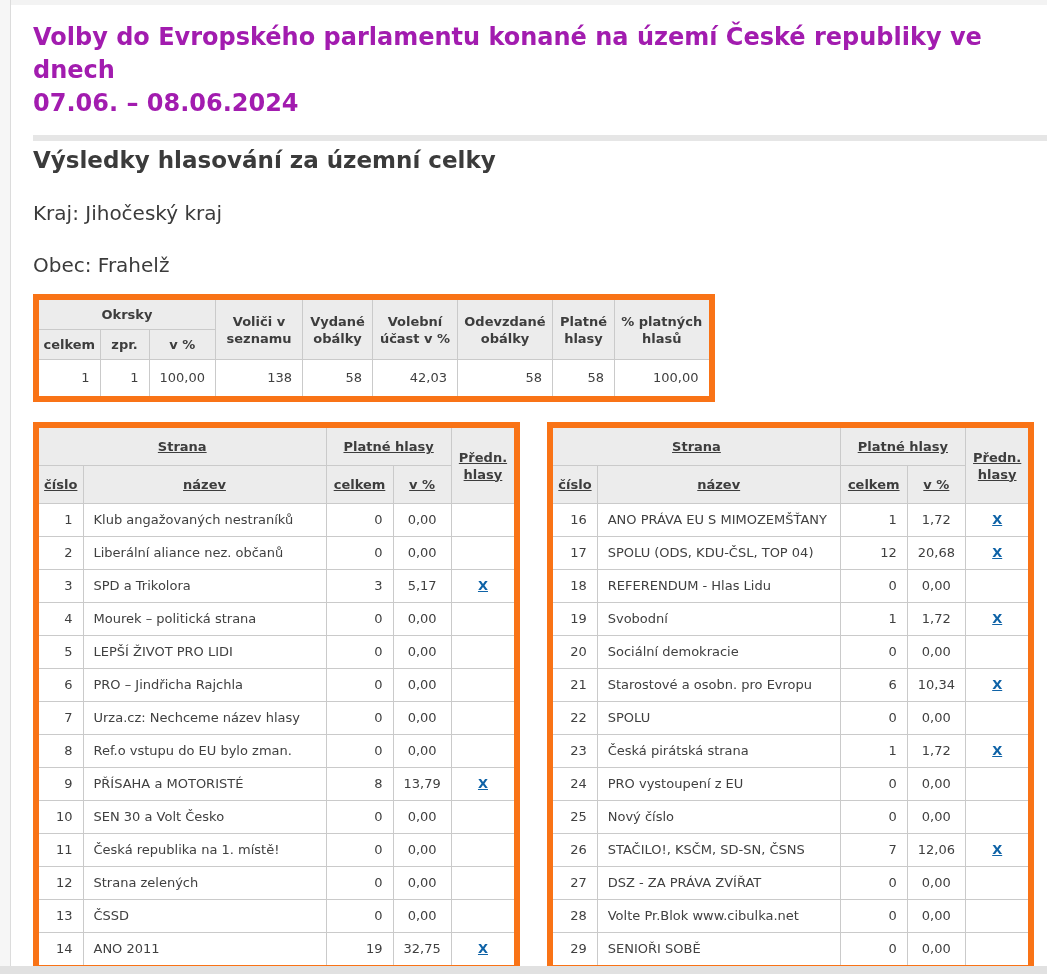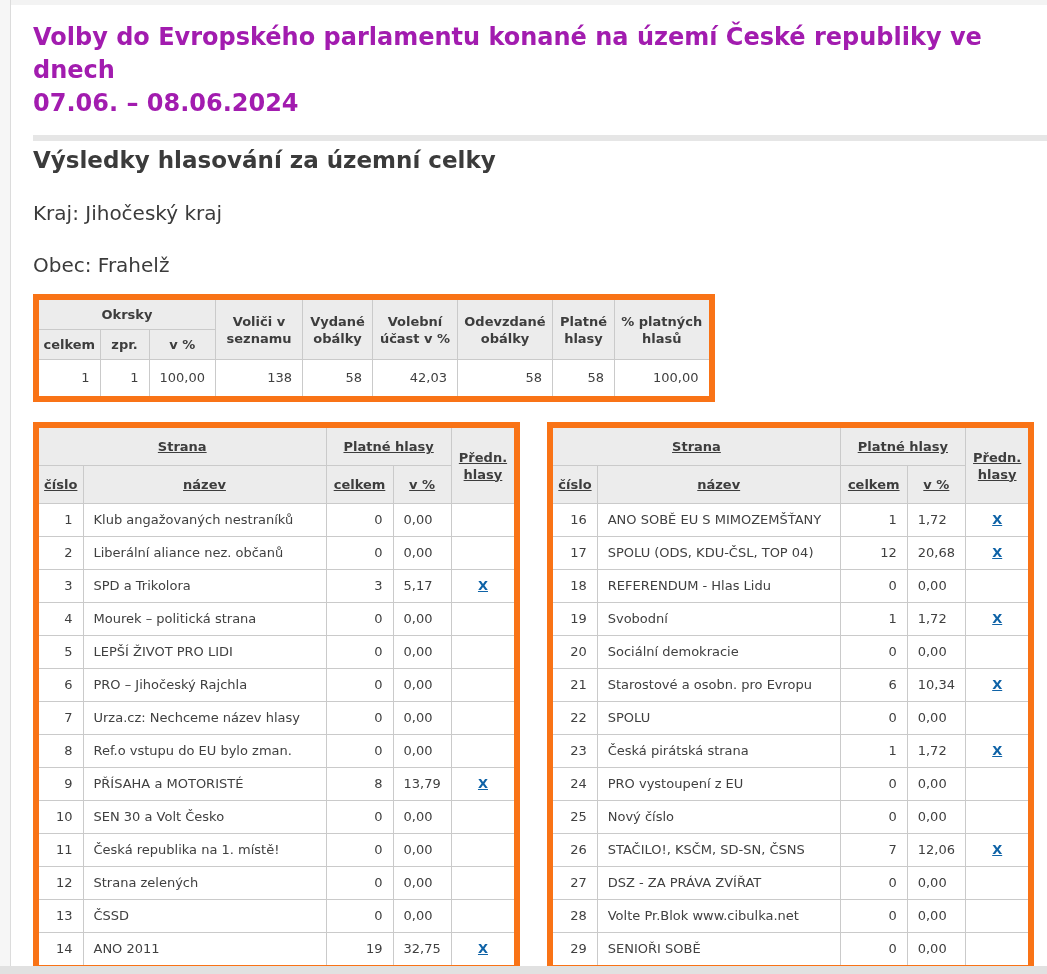--- a/index.html
+++ b/index.html
@@ -32,21 +32,21 @@
   table.tbl td{background:#ffffff;padding:9px 10px;line-height:14px;}
 
   table.summary{margin-top:17px;}
   table.summary td{text-align:right;padding:11px 10px;}
 
   .tables-row{display:flex;gap:27px;margin-top:20px;align-items:flex-start;}
   table.party th{padding:10px 4px;text-decoration:underline;}
   td.num{text-align:right;padding-right:12px;}
   td.name{text-align:left;margin-left:28px;}
   td.votes{text-align:right;padding-right:12px;}
-  td.pct{text-align:left;padding-right:8px;}
+  td.pct{text-align:center;padding-right:8px;}
   td.pref{text-align:center;padding:9px 4px;}
   a.xlink{color:#0f63a7;font-weight:700;text-decoration:underline;}
 </style>
 </head>
 <body>
 
 <div class="page">
   <div class="top-strip"></div>
   <div class="left-strip"></div>
 
@@ -167,21 +167,21 @@
             <tr>
               <td class="num">5</td>
               <td class="name">LEPŠÍ ŽIVOT PRO LIDI</td>
               <td class="votes">0</td>
               <td class="pct">0,00</td>
               <td class="pref"></td>
             </tr>
 
             <tr>
               <td class="num">6</td>
-              <td class="name">PRO – Jihočeský Rajchla</td>
+              <td class="name">PRO – Jindřicha Rajchla</td>
               <td class="votes">0</td>
               <td class="pct">0,00</td>
               <td class="pref"></td>
             </tr>
 
             <tr>
               <td class="num">7</td>
               <td class="name">Urza.cz: Nechceme název hlasy</td>
               <td class="votes">0</td>
               <td class="pct">0,00</td>
@@ -265,21 +265,21 @@
             <th>číslo</th>
             <th>název</th>
             <th>celkem</th>
             <th>v %</th>
           </tr>
         </thead>
         <tbody>
 
             <tr>
               <td class="num">16</td>
-              <td class="name">ANO SOBĚ EU S MIMOZEMŠŤANY</td>
+              <td class="name">ANO PRÁVA EU S MIMOZEMŠŤANY</td>
               <td class="votes">1</td>
               <td class="pct">1,72</td>
               <td class="pref"><a href="#" class="xlink">X</a></td>
             </tr>
 
             <tr>
               <td class="num">17</td>
               <td class="name">SPOLU (ODS, KDU-ČSL, TOP 04)</td>
               <td class="votes">12</td>
               <td class="pct">20,68</td>

